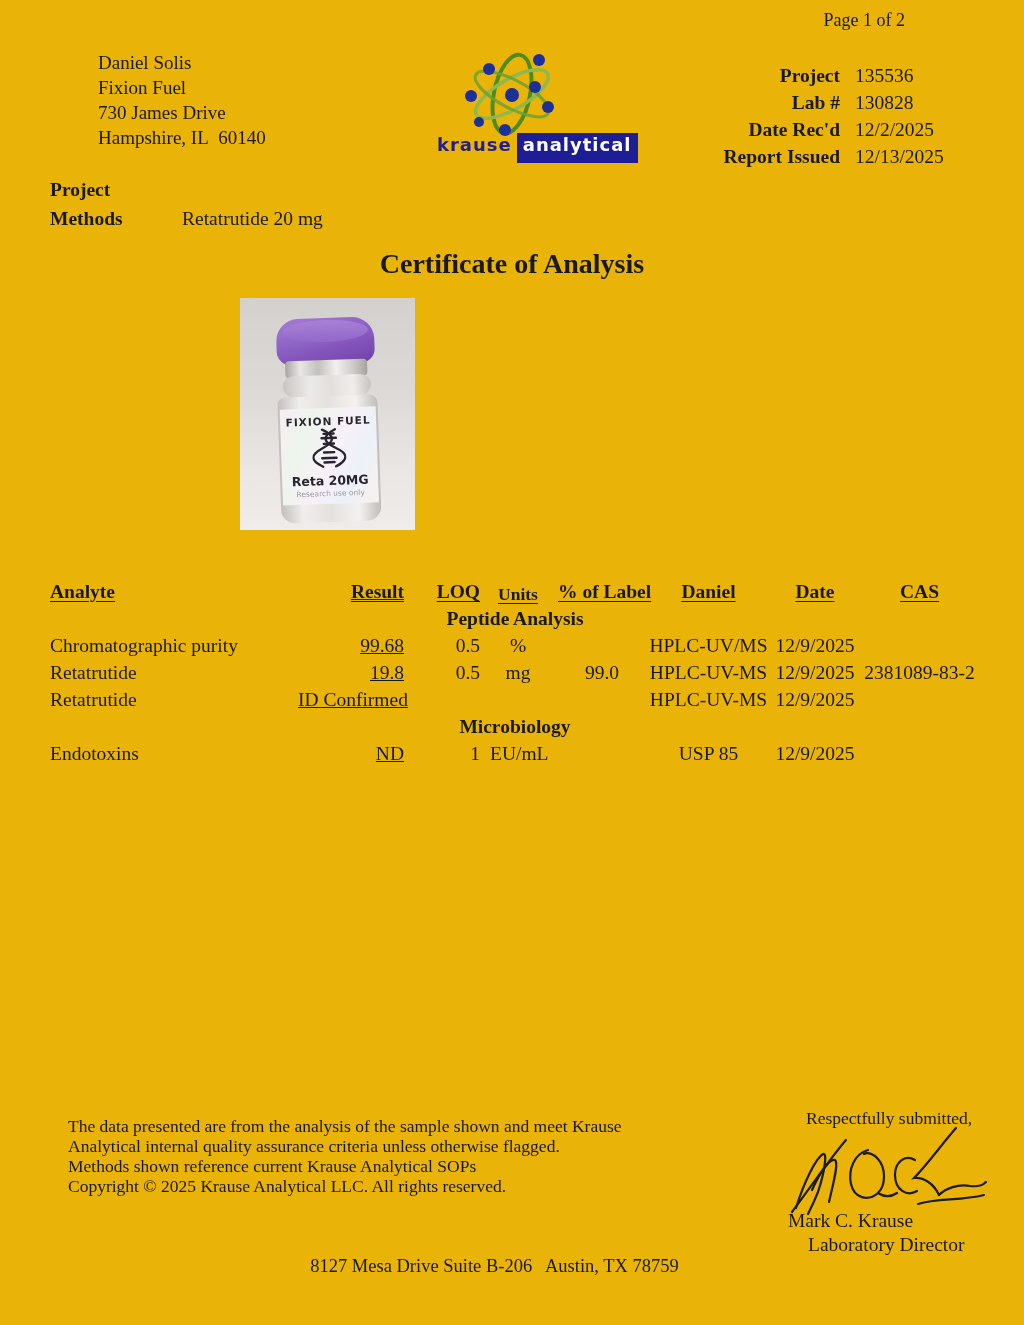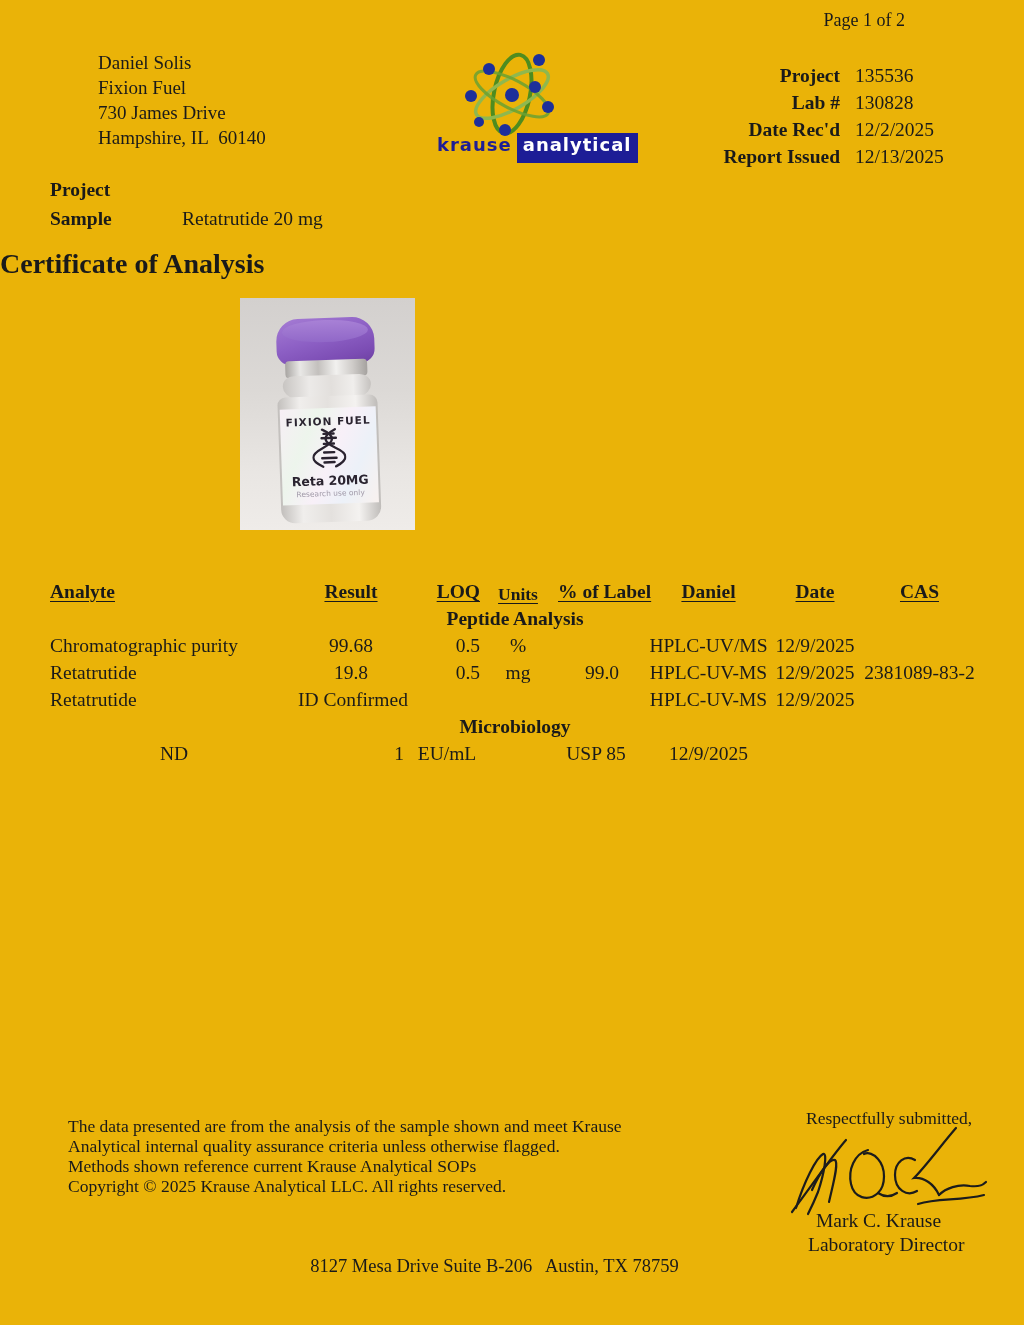--- a/index.html
+++ b/index.html
@@ -18,21 +18,21 @@
   .logo-brand .an{background:#1d1d96;color:#ffffff;padding:1px 6px 8px 6px;}
   .report-info{position:absolute;top:62px;right:82px;display:grid;
     grid-template-columns:auto 87px;column-gap:15px;font-size:19.5px;line-height:27px;}
   .report-info .lbl{font-weight:bold;text-align:right;}
   .report-info .val{text-align:left;}
   
   .proj-label{position:absolute;top:179px;left:50px;font-size:19.5px;font-weight:bold;}
   .sample-label{position:absolute;top:208px;left:50px;font-size:19.5px;font-weight:bold;}
   .sample-value{position:absolute;top:208px;left:182px;font-size:19.5px;}
   
-  .title{position:absolute;top:248px;left:0;width:1024px;text-align:left;
+  .title{position:absolute;top:248px;left:0;width:1024px;text-align:center;
     font-size:28px;font-weight:bold;}
   
   .vial-photo{position:absolute;top:298px;left:240px;width:175px;height:232px;
     background:linear-gradient(180deg,#d3d0ce 0%,#dcd9d6 40%,#e9e6e3 75%,#efece9 100%);
     overflow:hidden;}
   .vial{position:absolute;top:14px;left:36px;width:104px;height:212px;transform:rotate(-2deg);}
   .vial-cap{position:absolute;top:6px;left:3px;width:98px;height:46px;
     background:linear-gradient(165deg,#a57cd4 0%,#8d60c5 45%,#7b4cb3 80%,#6c40a0 100%);
     border-radius:22px 22px 14px 14px;}
   .vial-cap::before{content:"";position:absolute;top:2px;left:6px;width:86px;height:22px;
@@ -50,36 +50,36 @@
     text-align:center;font-family:"DejaVu Sans","Liberation Sans",sans-serif;color:#2a2430;}
   .vial-brand{margin-top:7px;font-size:10.5px;font-weight:bold;letter-spacing:1px;}
   .vial-product{font-size:12.5px;font-weight:bold;margin-top:1px;}
   .vial-note{font-size:7.5px;color:#a099a8;margin-top:1px;}
   
   .rtable{position:absolute;top:581px;left:50px;display:grid;
     grid-template-columns:248px 106px 76px 66px 100px 125px 88px 121px;
     grid-auto-rows:27px;font-size:19.5px;}
   .cell{white-space:nowrap;}
   .c0{text-align:left;}
-  .c1{text-align:center;}
+  .c1{text-align:right;text-decoration:underline;}
   .c2{text-align:right;}
   .c3{text-align:center;padding-left:10px;}
   .c4{text-align:center;padding-left:12px;}
   .c5{text-align:center;}
   .c6{text-align:center;}
   .c7{text-align:center;}
   .hlabel{font-weight:bold;text-decoration:underline;text-underline-offset:3px;}
   .hlabel.small{font-size:17.5px;position:relative;top:2px;}
   .section-title{grid-column:1 / -1;font-weight:bold;text-align:center;}
   
   .disclaimer{position:absolute;top:1116px;left:68px;width:600px;
     font-size:17.5px;line-height:20px;}
   .submitted{position:absolute;top:1108px;left:806px;font-size:17.5px;}
   .signature{position:absolute;top:1124px;left:788px;}
-  .signer-name{position:absolute;top:1210px;left:816px;font-size:19.5px;}
+  .signer-name{position:absolute;top:1210px;left:788px;font-size:19.5px;}
   .signer-title{position:absolute;top:1234px;left:808px;font-size:19.5px;}
   .lab-address{position:absolute;top:1256px;left:0;width:989px;text-align:center;font-size:18.5px;}
 </style>
 </head>
 <body>
 
 <div class="page">
 
   <div class="page-number">Page 1 of 2</div>
 
@@ -118,21 +118,21 @@
     <div class="val">135536</div>
     <div class="lbl">Lab #</div>
     <div class="val">130828</div>
     <div class="lbl">Date Rec'd</div>
     <div class="val">12/2/2025</div>
     <div class="lbl">Report Issued</div>
     <div class="val">12/13/2025</div>
   </div>
 
   <div class="proj-label">Project</div>
-  <div class="sample-label">Sample</div>
+  <div class="sample-label">Methods</div>
   <div class="sample-value">Retatrutide 20 mg</div>
 
   <div class="title">Certificate of Analysis</div>
 
   <div class="vial-photo">
     <div class="vial">
       <div class="vial-cap"></div>
       <div class="vial-crimp"></div>
       <div class="vial-shoulder"></div>
       <div class="vial-body">
@@ -185,20 +185,21 @@
       <div class="cell c7">2381089-83-2</div>
       <div class="cell c0">Retatrutide</div>
       <div class="cell c1">ID Confirmed</div>
       <div class="cell c2"></div>
       <div class="cell c3"></div>
       <div class="cell c4"></div>
       <div class="cell c5">HPLC-UV-MS</div>
       <div class="cell c6">12/9/2025</div>
       <div class="cell c7"></div>
       <div class="cell section-title">Microbiology</div>
+      <div class="cell c0">Endotoxins</div>
       <div class="cell c1">ND</div>
       <div class="cell c2">1</div>
       <div class="cell c3">EU/mL</div>
       <div class="cell c4"></div>
       <div class="cell c5">USP 85</div>
       <div class="cell c6">12/9/2025</div>
       <div class="cell c7"></div>
     </div>
 
   <div class="disclaimer">

